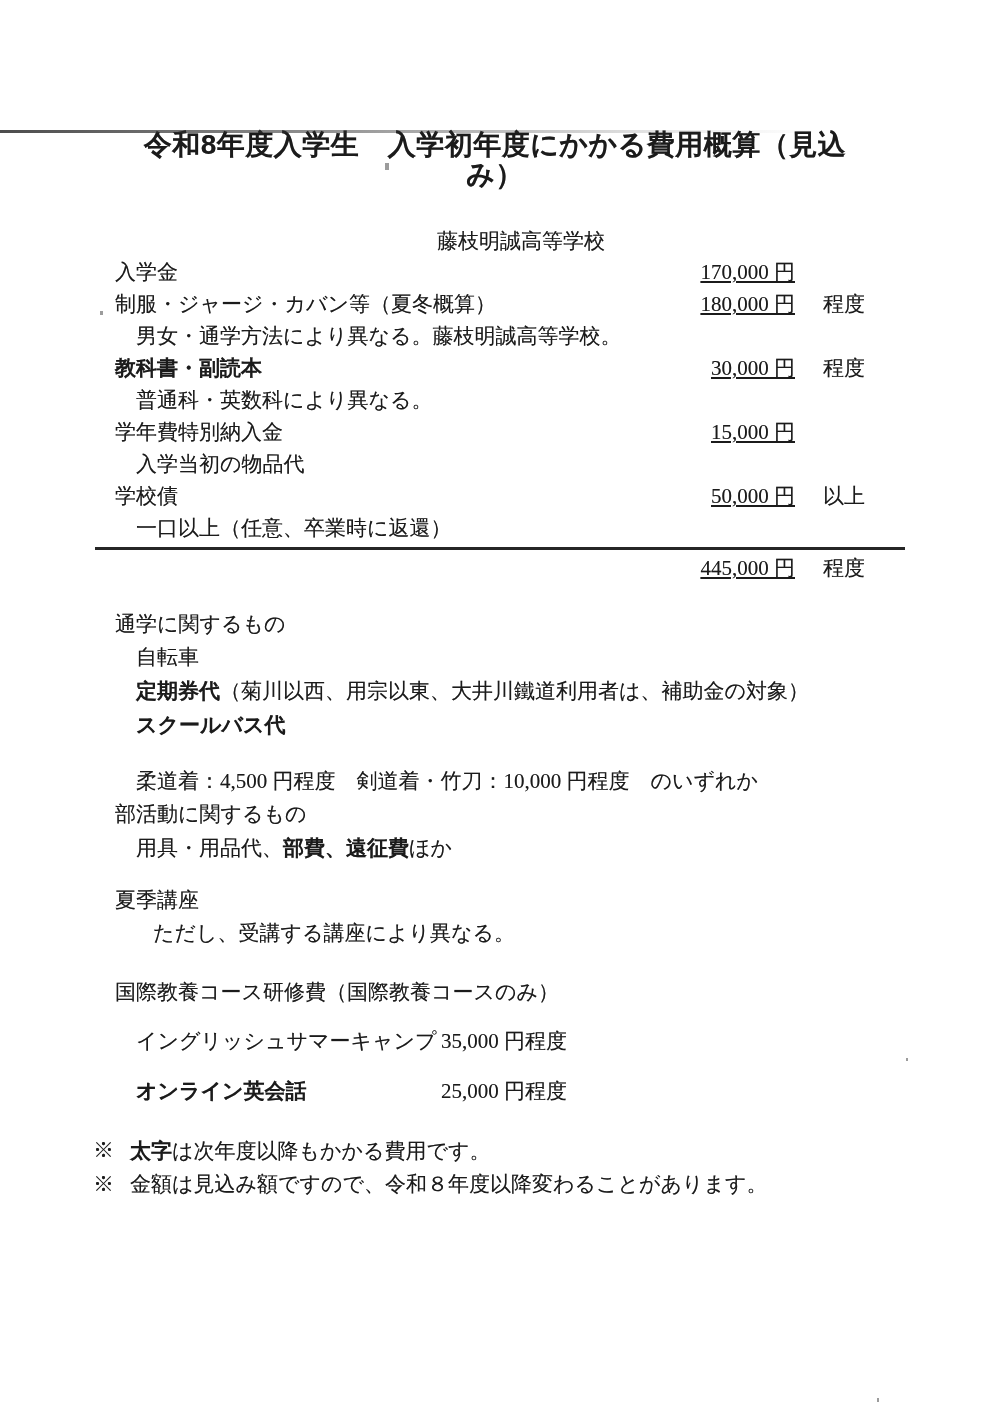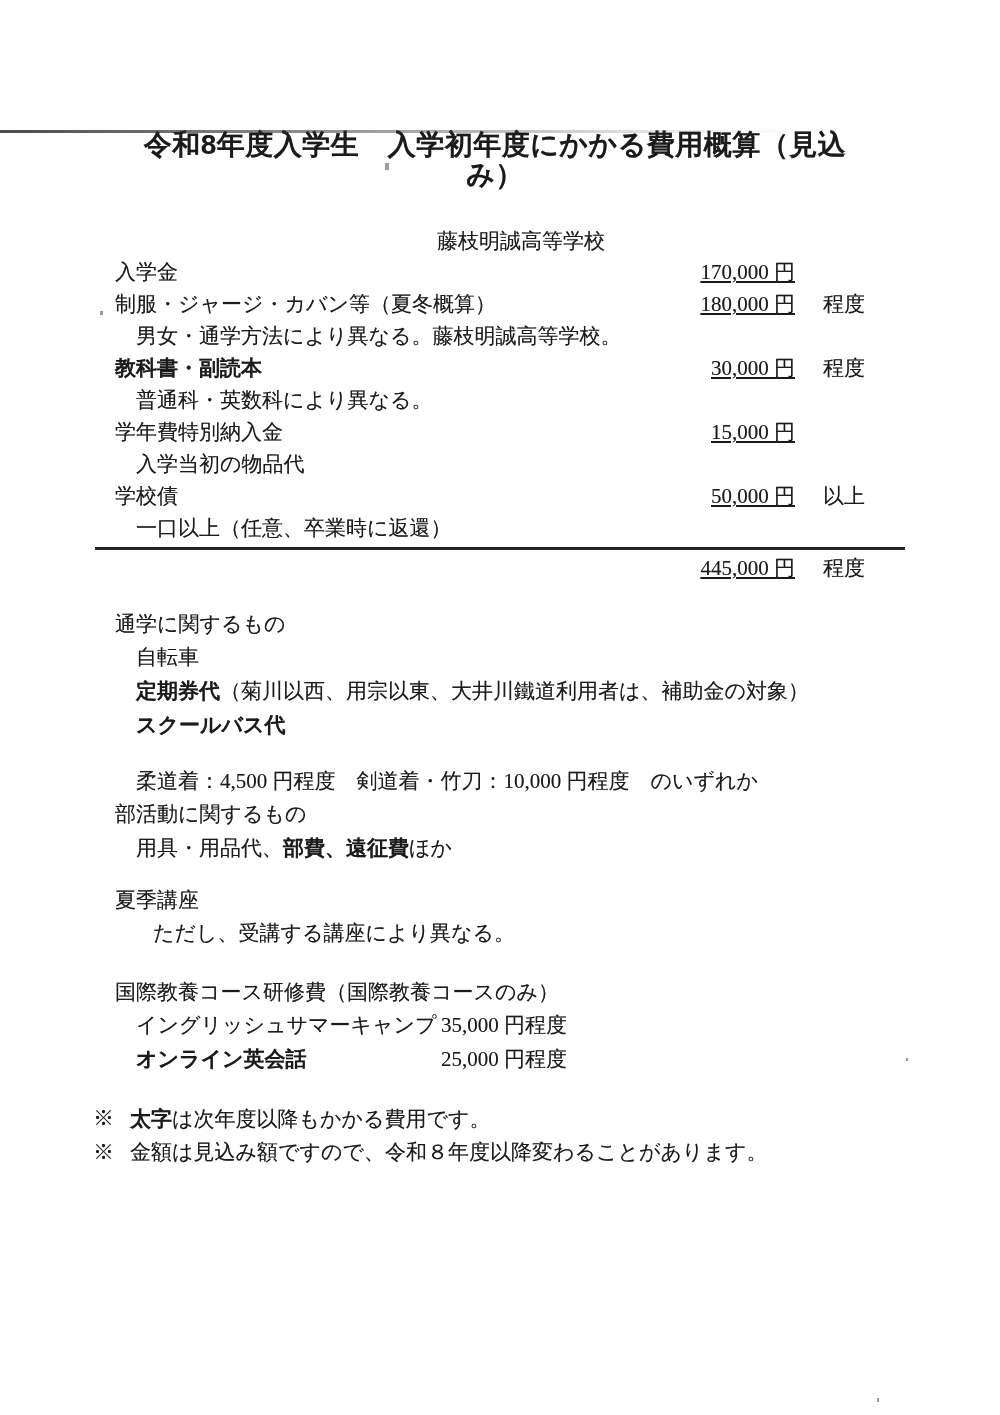--- a/index.html
+++ b/index.html
@@ -30,21 +30,21 @@
   .total-row { margin-top:2px;align-items:flex-end; }
   .bold-gothic { font-weight:700;
            font-family:"Liberation Sans","DejaVu Sans",sans-serif; }
   .sections .row { line-height:33px; }
   .section-title { }
   .section:nth-child(1) { margin-top:24px; }
   .section:nth-child(2) { margin-top:23px; }
   .section:nth-child(3) { }
   .section:nth-child(4) { margin-top:19px; }
   .section:nth-child(5) { margin-top:26px; }
-  .col-name { display:inline-block; min-width:305px; }
+  .col-name { display:inline-block; min-width:305px;margin-top:16px; }
   .footnotes { margin-top:26px; }
   .footnote { display:flex; line-height:33px; margin-left:-22px; white-space:nowrap; }
   .fn-marker { flex:0 0 37px; }
 </style>
 </head>
 <body>
 
 <div class="page">
   <div class="scan-artifact"></div>
 

